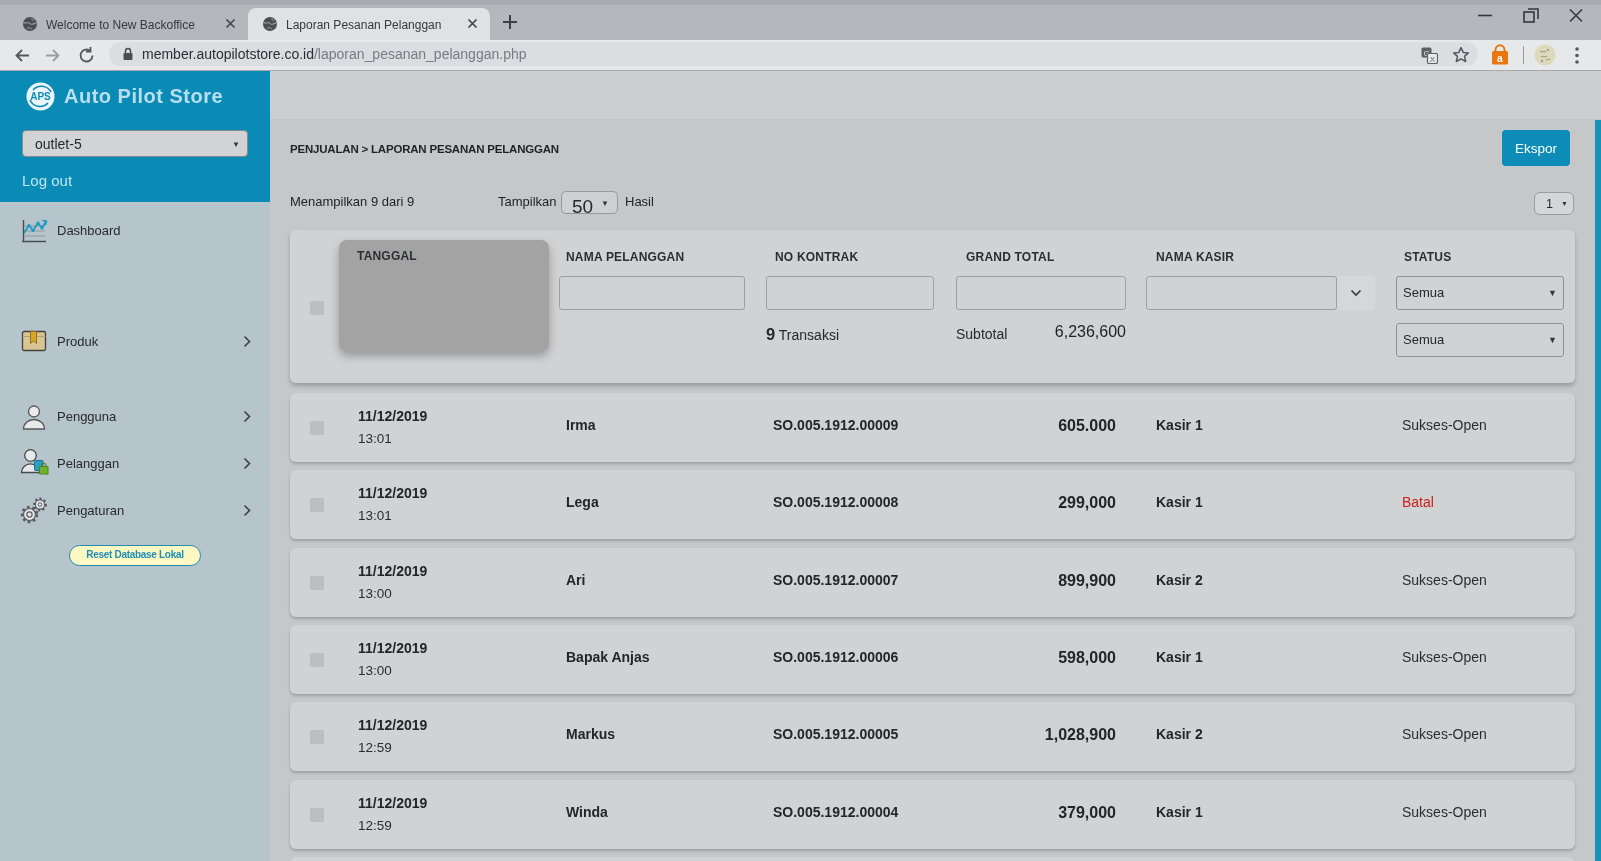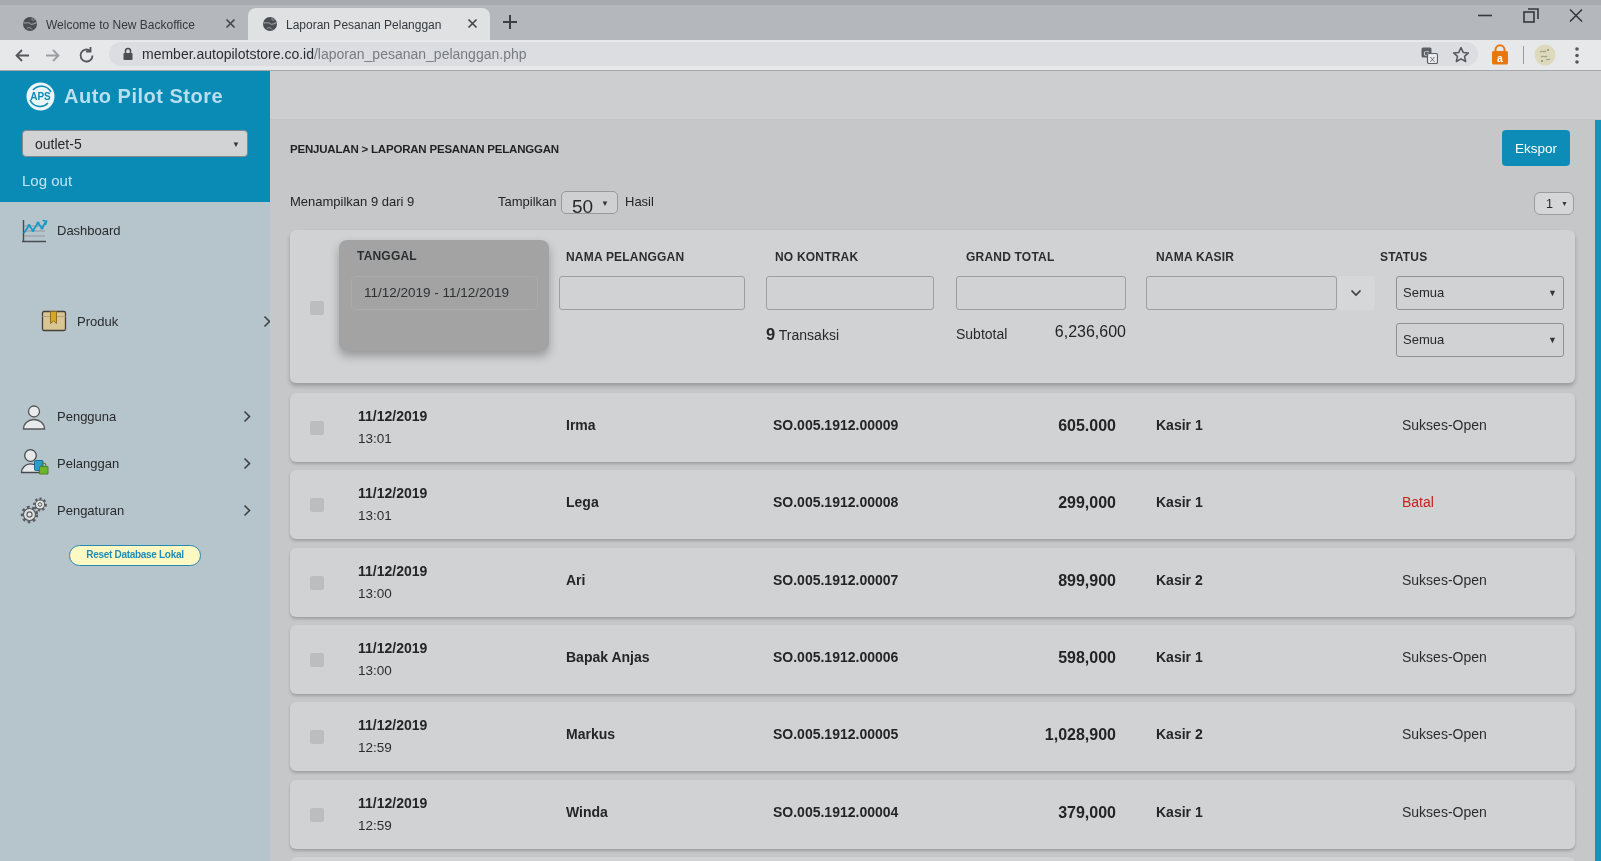--- a/index.html
+++ b/index.html
@@ -193,21 +193,21 @@
         <path d="M5 10 H26 M5 15 H26 M5 20 H26" stroke="#8f9396" stroke-width="0.9" fill="none"></path>
         <path d="M5 17 L10 9.5 L14 14.5 L19 7 L23 12 L27 5.5" stroke="#1b9ac6" stroke-width="1.8" fill="none"></path>
         <path d="M23.5 4.5 L27.5 5.2 L26.5 9" stroke="#1b9ac6" stroke-width="1.6" fill="none"></path>
         <circle cx="10" cy="9.5" r="1.6" fill="#1b9ac6"></circle>
         <circle cx="14" cy="14.5" r="1.6" fill="#1b9ac6"></circle>
         <circle cx="19" cy="7" r="1.6" fill="#1b9ac6"></circle>
         <circle cx="23" cy="12" r="1.6" fill="#1b9ac6"></circle>
       </svg>
     <span class="lbl">Dashboard</span>
   </div>
-  <div class="mitem" style="top:228px;margin-left:20px;">
+  <div class="mitem" style="top:248px;">
     <svg class="ic" width="30" height="30" viewBox="0 0 30 30" style="top:9px;">
         <rect x="3.5" y="3.5" width="23" height="19" rx="1.5" fill="#d9c494" stroke="#45403a" stroke-width="1.3"></rect>
         <path d="M3.5 8.5 h23" stroke="#b5a176" stroke-width="1"></path>
         <path d="M11.5 3.5 h6 v12 l-3 -2.6 l-3 2.6 Z" fill="#d9a527" stroke="#8a6a1a" stroke-width="0.9"></path>
       </svg>
     <span class="lbl">Produk</span>
     <svg class="chev" width="8" height="13" viewBox="0 0 8 13">
         <path d="M1.5 1.5 L6.5 6.5 L1.5 11.5" fill="none" stroke="#3e4246" stroke-width="1.6"></path>
       </svg>
   </div>
@@ -265,39 +265,38 @@
   <div id="hasil" class="abs">Hasil</div>
   <div id="pager" class="abs">
       <span class="t">1</span>
       <span class="c">▼</span>
     </div>
 
   <div id="fcard" class="abs">
     <div class="fcheck"></div>
     <div id="wpanel">
       <div class="flabel" style="left:18px;top:9px;">TANGGAL</div>
-      <div id="tginput">11/12/2019 - 11/12/2019</div>
     </div>
     <div class="flabel" style="left:276px;">NAMA PELANGGAN</div>
     <div class="finput" style="left:269px;width:186px;"></div>
     <div class="flabel" style="left:485px;">NO KONTRAK</div>
     <div class="finput" style="left:476px;width:168px;"></div>
     <div id="ninetrans"><b>9</b> Transaksi</div>
     <div class="flabel" style="left:676px;">GRAND TOTAL</div>
     <div class="finput" style="left:666px;width:170px;"></div>
     <div id="subtot">Subtotal</div>
     <div id="subtotval">6,236,600</div>
     <div class="flabel" style="left:866px;">NAMA KASIR</div>
     <div class="finput" style="left:856px;width:191px;"></div>
     <div id="kchev">
         <svg width="12" height="8" viewBox="0 0 12 8" style="position:absolute;left:13px;top:13px;">
           <path d="M1.5 1.5 L6 6 L10.5 1.5" fill="none" stroke="#3a3d40" stroke-width="1.7"></path>
         </svg>
       </div>
-    <div class="flabel" style="left:1090px;">STATUS</div>
+    <div class="flabel" style="left:1114px;">STATUS</div>
     <div class="fsel" style="left:1106px;top:46px;width:168px;height:34px;">
         <span class="t">Semua</span>
         <span class="c">▼</span>
       </div>
     <div class="fsel" style="left:1106px;top:93px;width:168px;height:34px;">
         <span class="t">Semua</span>
         <span class="c">▼</span>
       </div>
   </div>
 

